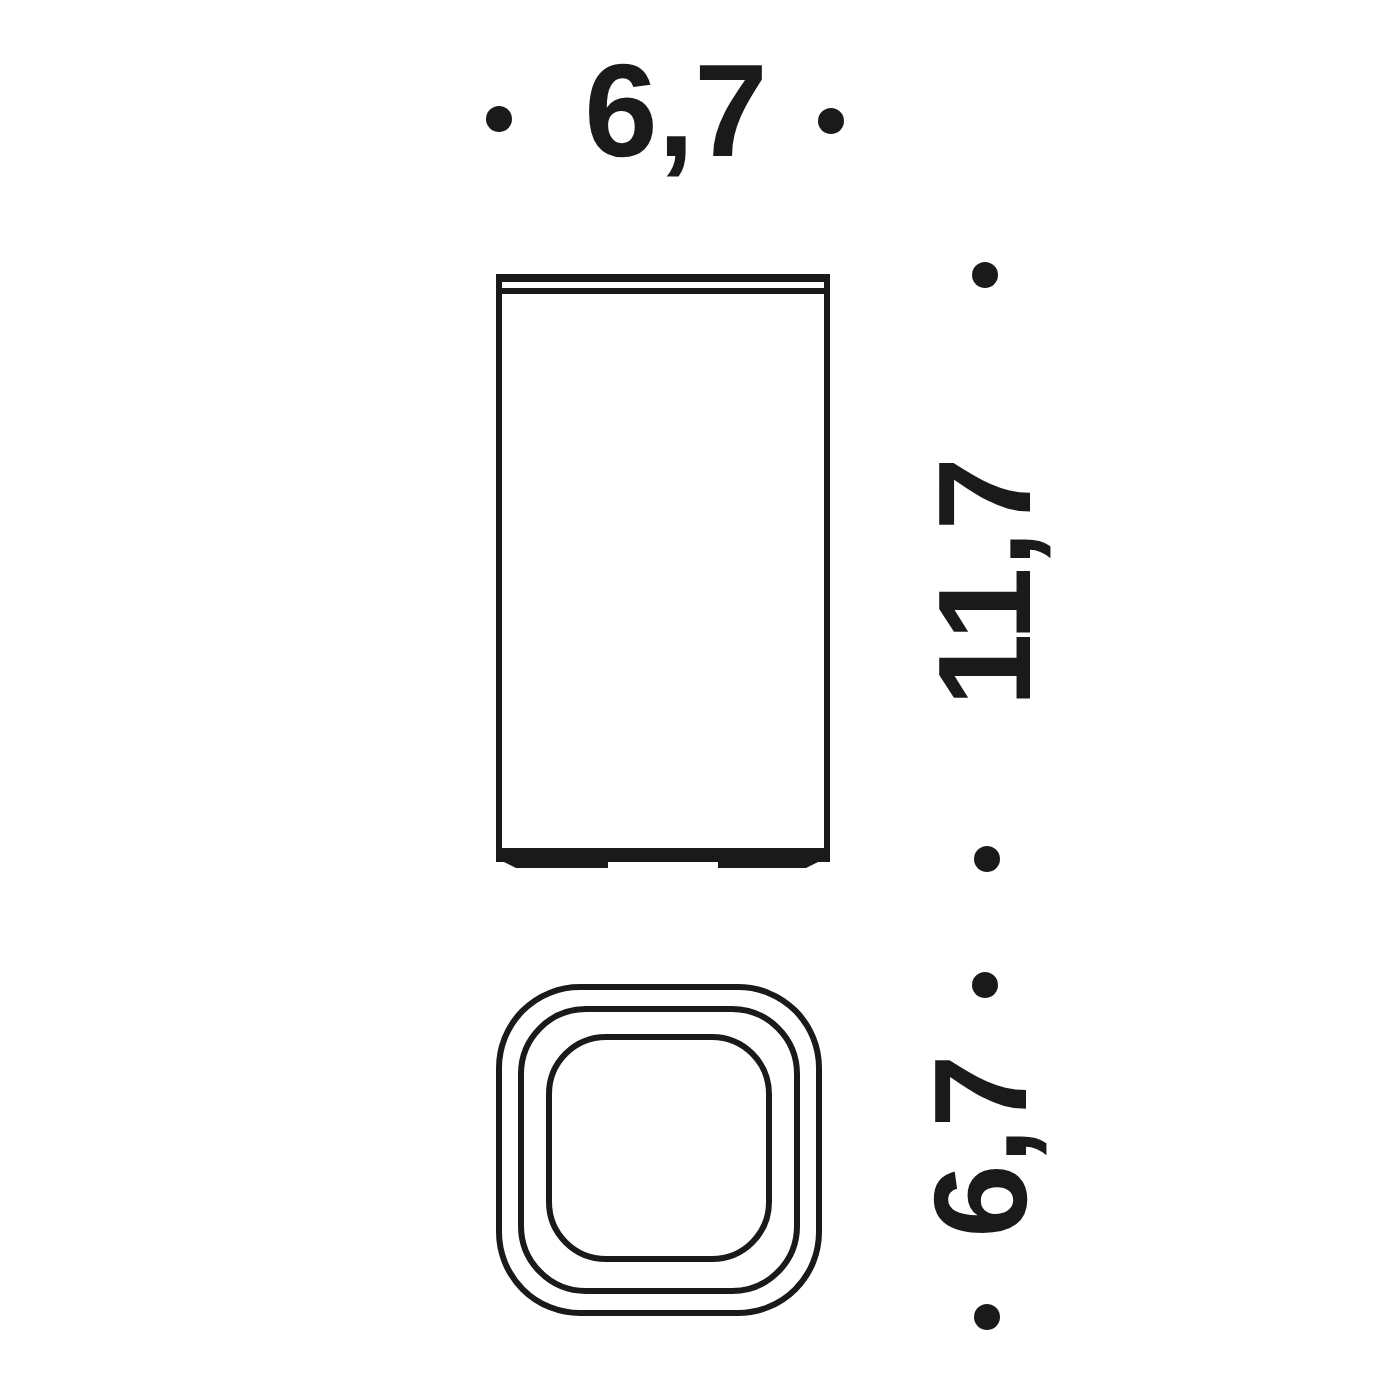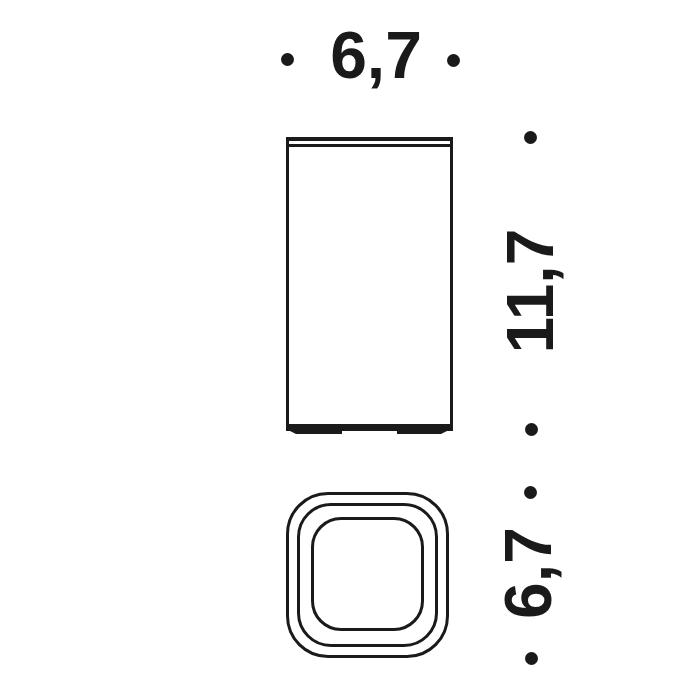--- a/index.html
+++ b/index.html
@@ -11,21 +11,20 @@
     padding:0;
     background:var(--bg);
     font-family:"Liberation Sans","DejaVu Sans",sans-serif;
   }
   .canvas{
     position:relative;
     width:639px;
     height:700px;
     background:var(--bg);
     overflow:hidden;
-    margin-left:38px;
   }
   
   .dot{
     position:absolute;
     width:13px;
     height:13px;
     border-radius:50%;
     background:var(--line);
   }
   

